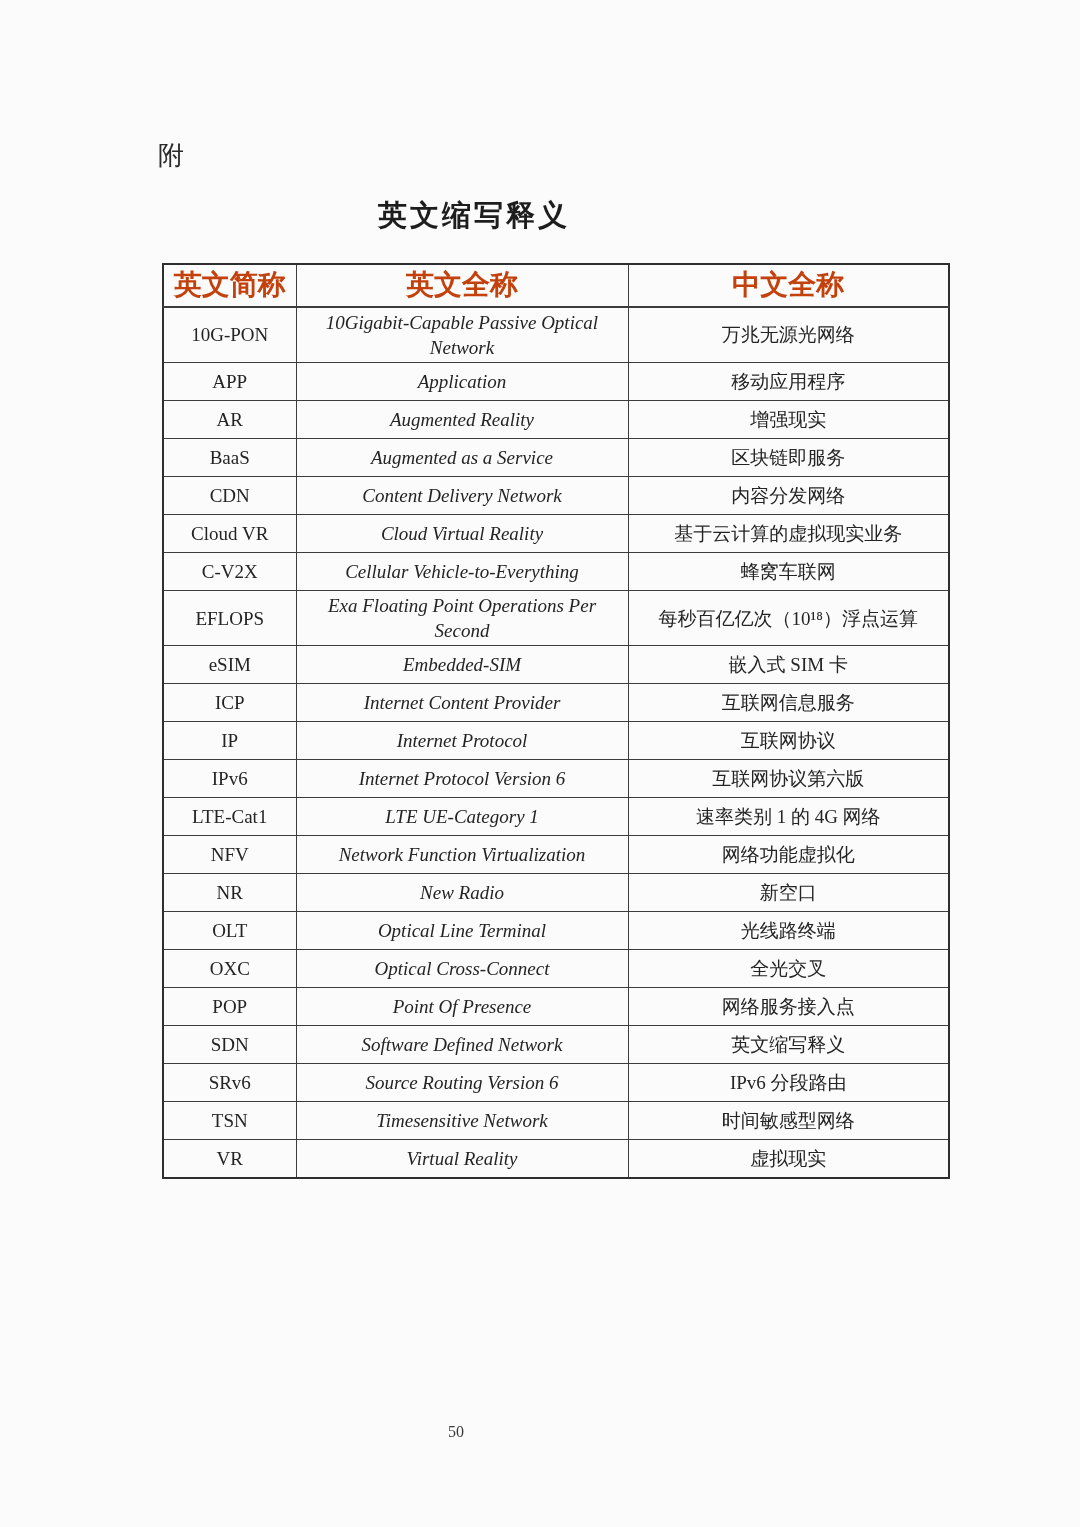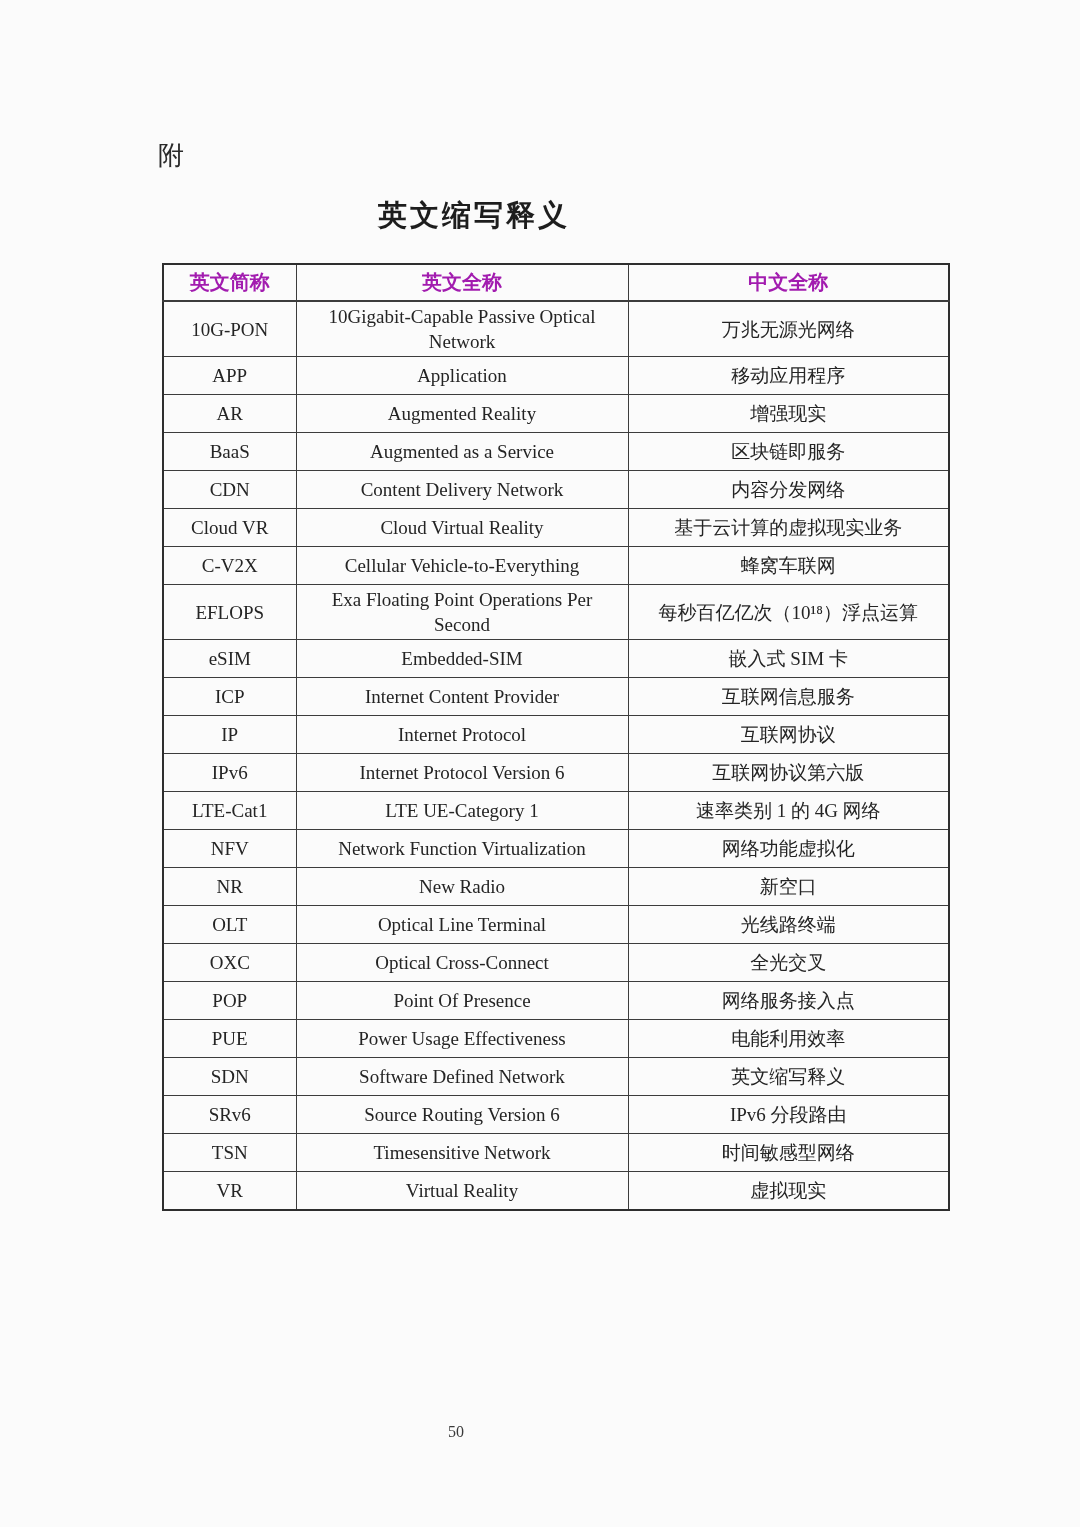--- a/index.html
+++ b/index.html
@@ -51,30 +51,30 @@
   .abbr-table col.c3 { width: 321px; }
   .abbr-table th, .abbr-table td {
     border: 1px solid #3c3c3c;
     text-align: center;
     vertical-align: middle;
     padding: 2px 8px;
     line-height: 1.32;
   }
   .abbr-table th {
     height: 31px;
-    font-size: 20px;
+    font-size: 28px;
     font-weight: bold;
     border-bottom-width: 2px;
-    color: #a21caf;
+    color: #c2410c;
   }
   .abbr-table td {
     height: 33px;
     font-size: 19px;
   }
-  .abbr-table td.cell-full { padding: 2px 5px; }
+  .abbr-table td.cell-full { padding: 2px 5px; font-style: italic; }
   .page-number {
     position: absolute;
     top: 1423px;
     left: 0;
     width: 912px;
     text-align: center;
     font-size: 16px;
     color: #3a3a3a;
   }
 </style>
@@ -205,25 +205,20 @@
     <td class="cell-full">Optical Cross-Connect</td>
     <td class="cell-cn">全光交叉</td>
   </tr>
 
   <tr>
     <td class="cell-abbr">POP</td>
     <td class="cell-full">Point Of Presence</td>
     <td class="cell-cn">网络服务接入点</td>
   </tr>
 
-  <tr>
-    <td class="cell-abbr">PUE</td>
-    <td class="cell-full">Power Usage Effectiveness</td>
-    <td class="cell-cn">电能利用效率</td>
-  </tr>
 
   <tr>
     <td class="cell-abbr">SDN</td>
     <td class="cell-full">Software Defined Network</td>
     <td class="cell-cn">英文缩写释义</td>
   </tr>
 
   <tr>
     <td class="cell-abbr">SRv6</td>
     <td class="cell-full">Source Routing Version 6</td>

